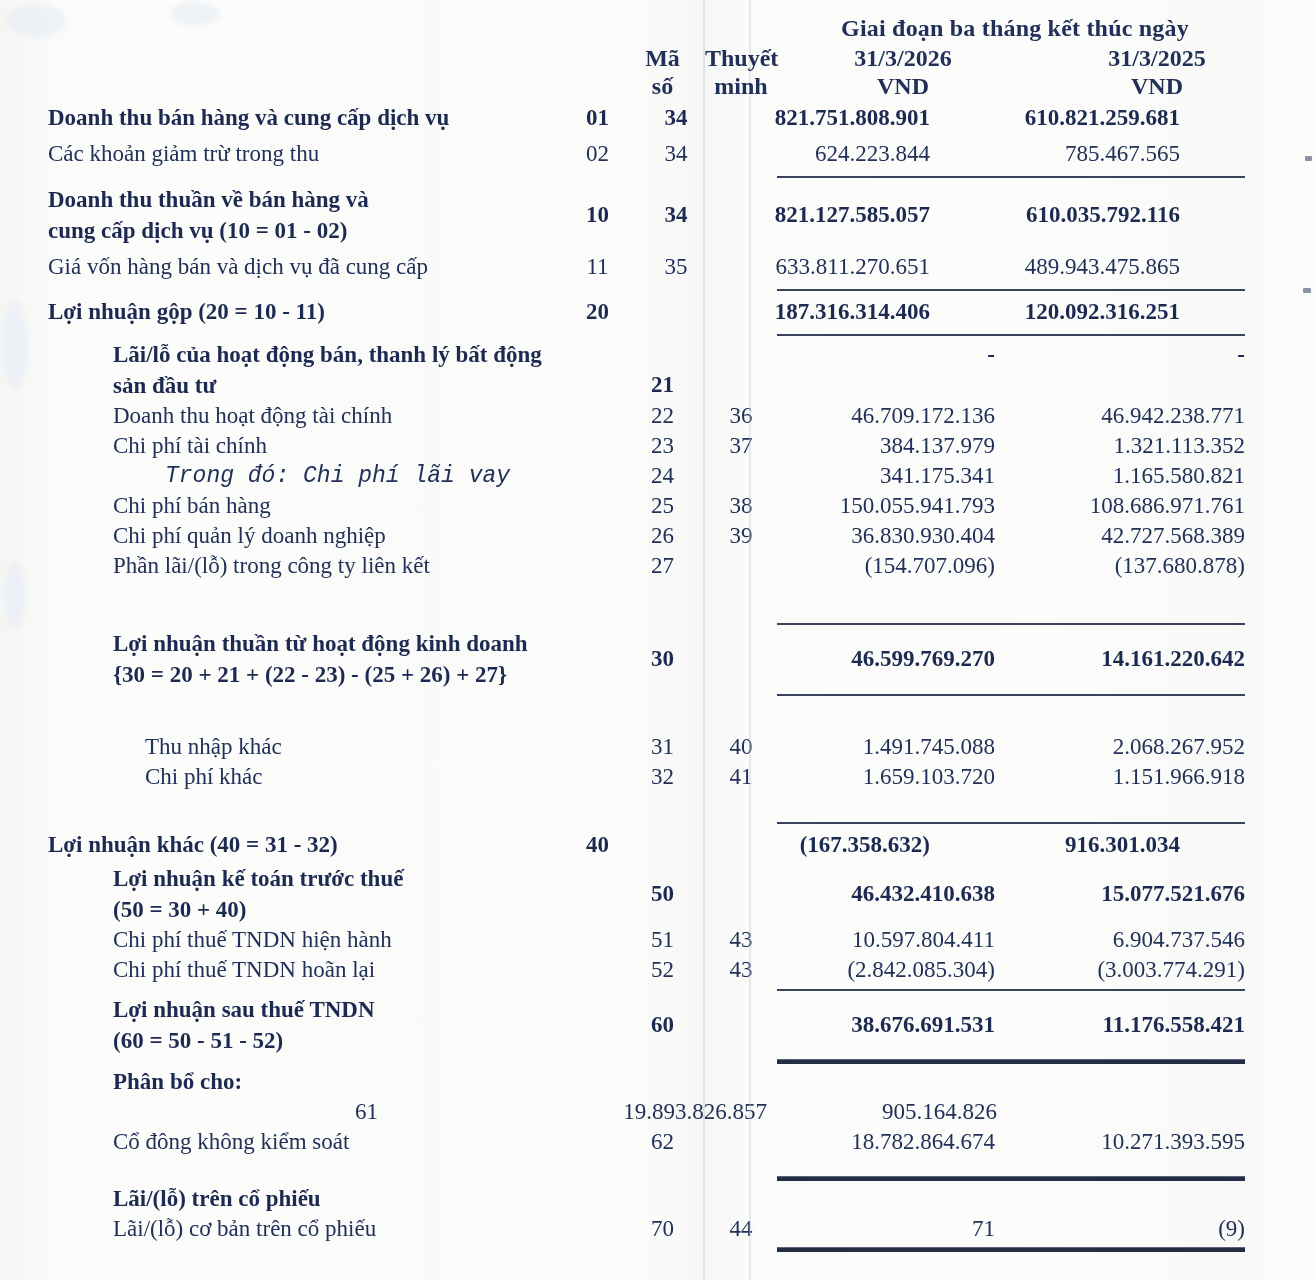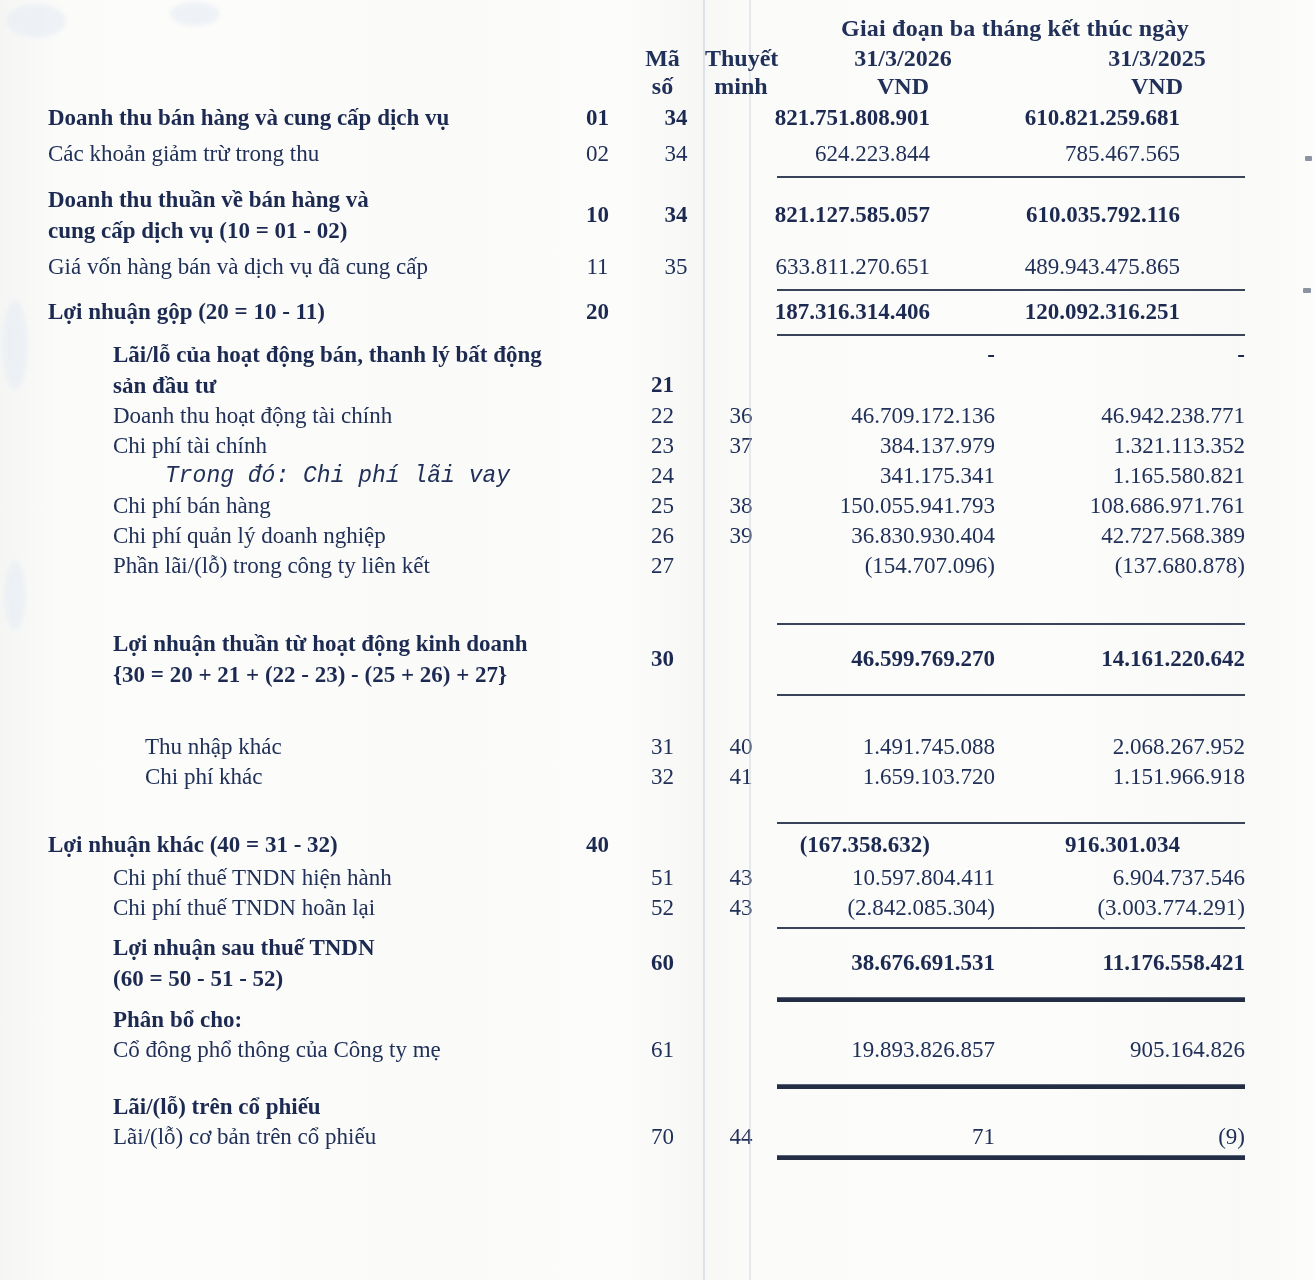--- a/index.html
+++ b/index.html
@@ -261,20 +261,30 @@
       </div>
       <div class="grid row bold pad-v">
         <div class="cell label">
           <div class="lab-line">Lợi nhuận khác (40 = 31 - 32)</div>
         </div>
         <div class="cell code">40</div>
         <div class="cell note"></div>
         <div class="cell val">(167.358.632)</div>
         <div class="cell val2">916.301.034</div>
       </div>
+      <div class="grid row bold two">
+        <div class="cell label">
+          <div class="lab-line">Lợi nhuận kế toán trước thuế</div>
+          <div class="lab-line">(50 = 30 + 40)</div>
+        </div>
+        <div class="cell code">50</div>
+        <div class="cell note"></div>
+        <div class="cell val">46.432.410.638</div>
+        <div class="cell val2">15.077.521.676</div>
+      </div>
       <div class="grid row">
         <div class="cell label">
           <div class="lab-line">Chi phí thuế TNDN hiện hành</div>
         </div>
         <div class="cell code">51</div>
         <div class="cell note">43</div>
         <div class="cell val">10.597.804.411</div>
         <div class="cell val2">6.904.737.546</div>
       </div>
       <div class="grid row">
@@ -305,27 +315,33 @@
       <div class="grid row bold">
         <div class="cell label">
           <div class="lab-line">Phân bổ cho:</div>
         </div>
         <div class="cell code"></div>
         <div class="cell note"></div>
         <div class="cell val"></div>
         <div class="cell val2"></div>
       </div>
       <div class="grid row">
-        <div class="cell label">
-          <div class="lab-line">Cổ đông phổ thông của Công ty mẹ</div>
-        </div>
         <div class="cell code">61</div>
         <div class="cell note"></div>
         <div class="cell val">19.893.826.857</div>
         <div class="cell val2">905.164.826</div>
+      </div>
+      <div class="grid row">
+        <div class="cell label">
+          <div class="lab-line">Cổ đông không kiểm soát</div>
+        </div>
+        <div class="cell code">62</div>
+        <div class="cell note"></div>
+        <div class="cell val">18.782.864.674</div>
+        <div class="cell val2">10.271.393.595</div>
       </div>
       <div class="gap-xs"></div>
       <div class="grid rule-row thick">
         <div class="rule"></div>
       </div>
       <div class="grid row bold">
         <div class="cell label">
           <div class="lab-line">Lãi/(lỗ) trên cổ phiếu</div>
         </div>
         <div class="cell code"></div>

